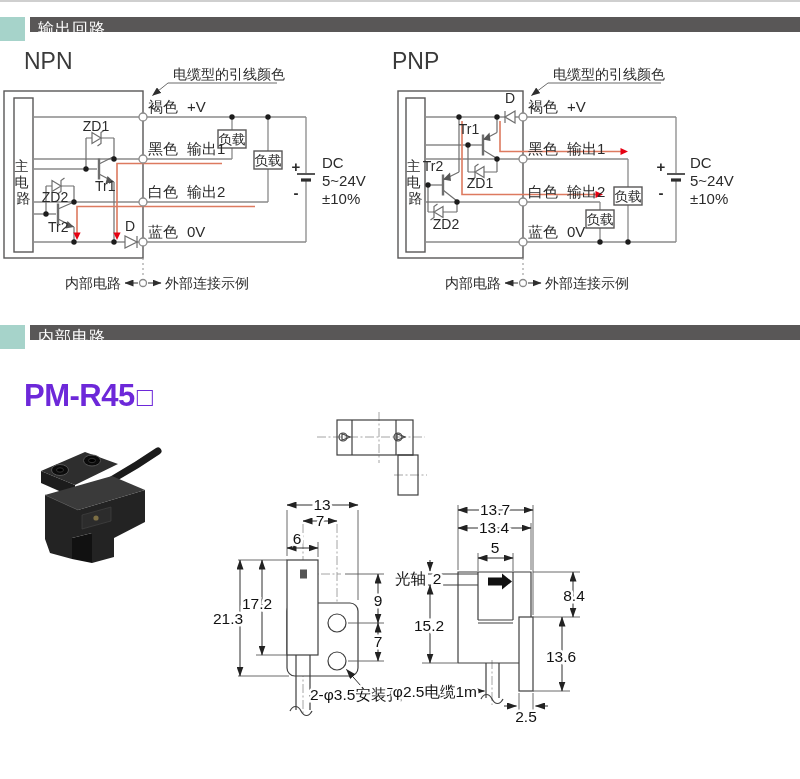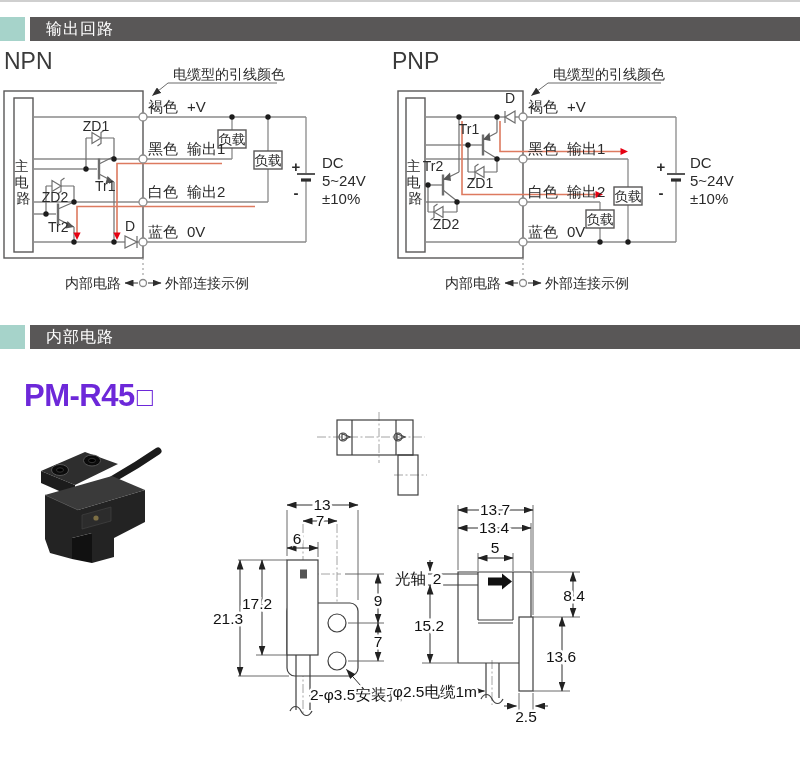--- a/index.html
+++ b/index.html
@@ -1,22 +1,22 @@
 <!DOCTYPE html>
 <html><head>
 <meta charset="utf-8">
 <style>
   html,body{margin:0;padding:0}
   body{width:800px;height:779px;position:relative;overflow:hidden;background:#fff;
        font-family:"Liberation Sans","DejaVu Sans",sans-serif;}
   .top-edge{position:absolute;left:0;top:0;width:800px;height:2px;background:#cfcfcf}
   .sec{position:absolute;left:0;width:800px;height:24px}
   .sec .accent{position:absolute;left:0;top:0;width:25px;height:24px;background:#a6d3ca}
-  .sec .bar{position:absolute;left:30px;right:0;top:0;height:24px;background:#595757;color:#fff;
-            font-size:16px;line-height:24px;padding-left:16px;letter-spacing:1px}
+  .sec .bar{position:absolute;left:30px;right:0;top:0;height:15px;background:#595757;color:#fff;
+            font-size:16px;line-height:24px;padding-left:8px;letter-spacing:1px}
   .type-label{position:absolute;font-size:23px;color:#3a3a3a;font-weight:500}
   .model{position:absolute;left:24px;top:378px;font-size:31px;font-weight:bold;color:#6d28d9;letter-spacing:-0.5px}
   .model .sq{font-size:27px;font-weight:normal;margin-left:2px}
   svg{position:absolute}
   
   .w{stroke:#8a8a8a;stroke-width:1.3;fill:none}
   .dsh{stroke:#9a9a9a;stroke-width:1.1;fill:none;stroke-dasharray:2 3}
   .bx{stroke:#595757;stroke-width:1.4;fill:#fff}
   .cmp{stroke:#6e6e6e;stroke-width:1.2;fill:#fff}
   .bar2{stroke:#6e6e6e;stroke-width:2.4;fill:none}
@@ -44,21 +44,21 @@
 
 <div class="top-edge"></div>
 
 <div class="sec" style="top:17px">
   <div class="accent"></div>
   <div class="bar">
     <span>输出回路</span>
   </div>
 </div>
 
-<div class="type-label" style="left:4px;top:48px">NPN</div>
+<div class="type-label" style="left:24px;top:48px">NPN</div>
 <div class="type-label" style="left:392px;top:48px">PNP</div>
 
 <svg style="left:0;top:50px" width="390" height="250" viewBox="0 50 390 250">
   <defs>
     <marker id="arrC" orient="auto-start-reverse" markerUnits="userSpaceOnUse" markerWidth="9" markerHeight="7" refX="8.5" refY="3.5">
       <path d="M0,0L9,3.5L0,7Z" fill="#2e2e2e"></path>
     </marker>
   </defs>
   <rect class="bx" x="4" y="91" width="139" height="167"></rect>
   <rect class="bx" x="14" y="98" width="19" height="154"></rect>

